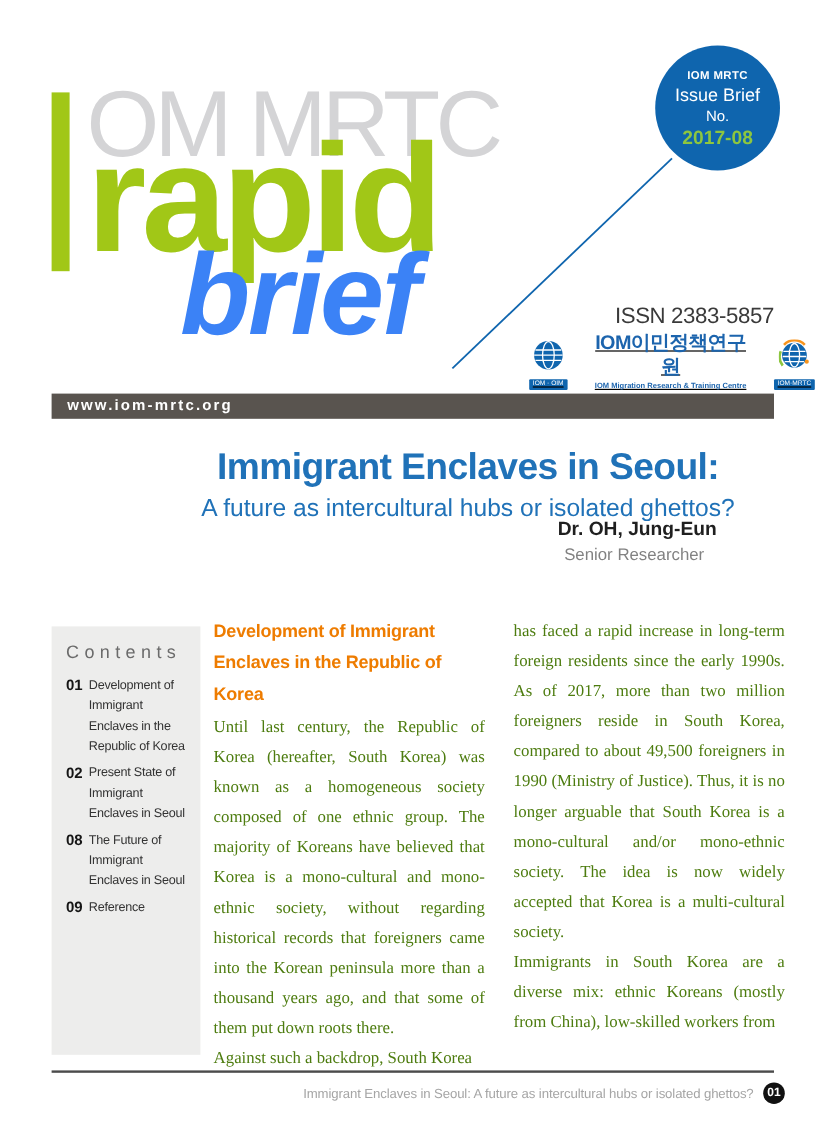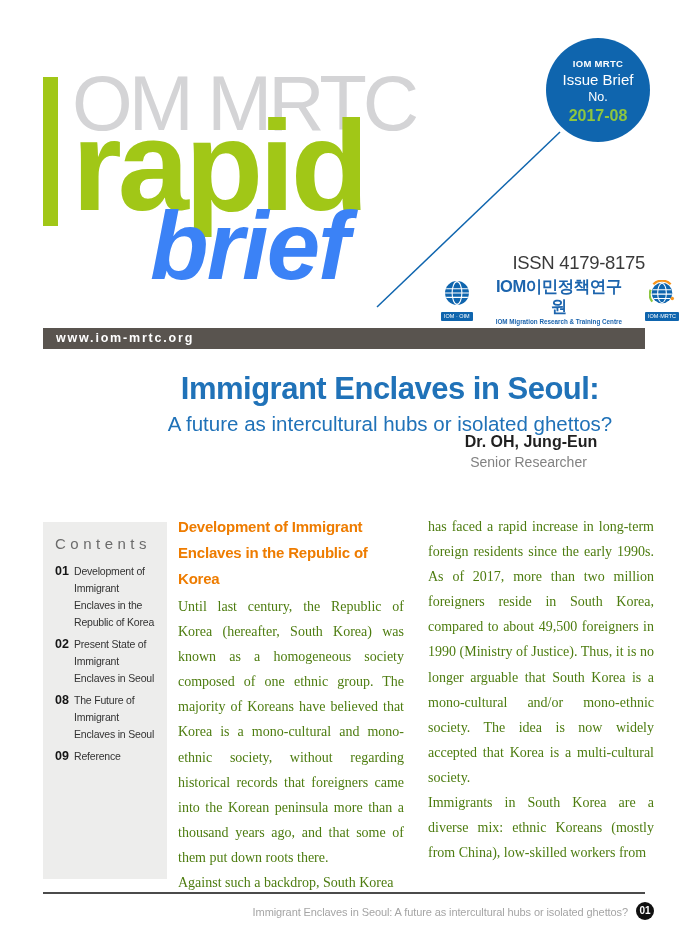--- a/index.html
+++ b/index.html
@@ -22,21 +22,21 @@
   .badge .b1{color:#fff;font-size:9.5px;font-weight:bold;line-height:13px;letter-spacing:0.3px;}
   .badge .b2{color:#fff;font-size:15px;line-height:19px;}
   .badge .b3{color:#fff;font-size:12.5px;line-height:17px;}
   .badge .b4{color:#8dc63f;font-size:16px;font-weight:bold;line-height:19px;}
   .diag-svg{position:absolute;left:0;top:0;width:688px;height:938px;pointer-events:none;}
 
   
   .issn{position:absolute;left:400px;top:252px;width:245px;text-align:right;
         font-size:18.5px;color:#3a3a3a;letter-spacing:-0.3px;font-weight:500;}
   .logo-row{position:absolute;left:441px;top:276px;width:210px;display:flex;
-            align-items:center;gap:20px;}
+            align-items:flex-end;gap:20px;text-decoration:underline;}
   .logo-col{display:flex;flex-direction:column;align-items:center;}
   .logo-label{margin-top:2px;background:#0f65ae;color:#fff;font-size:5.5px;line-height:7px;
               padding:1px 3px;border-radius:1px;white-space:nowrap;}
   .org-center{flex:1;text-align:center;}
   .org-kr{font-size:16.5px;font-weight:bold;color:#1c64ad;letter-spacing:-0.5px;line-height:20px;}
   .org-en-row{display:flex;align-items:center;gap:3px;margin-top:2px;}
   .org-en-row .rule{flex:1;height:1px;background:#1c64ad;}
   .org-en{font-size:6.3px;color:#1c64ad;white-space:nowrap;font-weight:bold;}
 
   
@@ -94,21 +94,21 @@
     <line x1="560" y1="132" x2="377" y2="307" stroke="#0f65ae" stroke-width="1.5"></line>
   </svg>
 
   <div class="badge">
     <div class="b1">IOM MRTC</div>
     <div class="b2">Issue Brief</div>
     <div class="b3">No.</div>
     <div class="b4">2017-08</div>
   </div>
 
-  <div class="issn">ISSN 4179-8175</div>
+  <div class="issn">ISSN 2383-5857</div>
 
   <div class="logo-row">
     <div class="logo-col">
       <span>
         <svg width="26" height="26" viewBox="0 0 24 24">
           <circle cx="12" cy="12" r="11" fill="#0f65ae"></circle>
           <ellipse cx="12" cy="12" rx="4.5" ry="10.5" fill="none" stroke="#fff" stroke-width="1"></ellipse>
           <path d="M2 8 H22 M1 12 H23 M2 16 H22" stroke="#fff" stroke-width="1" fill="none"></path>
         </svg>
       </span>

